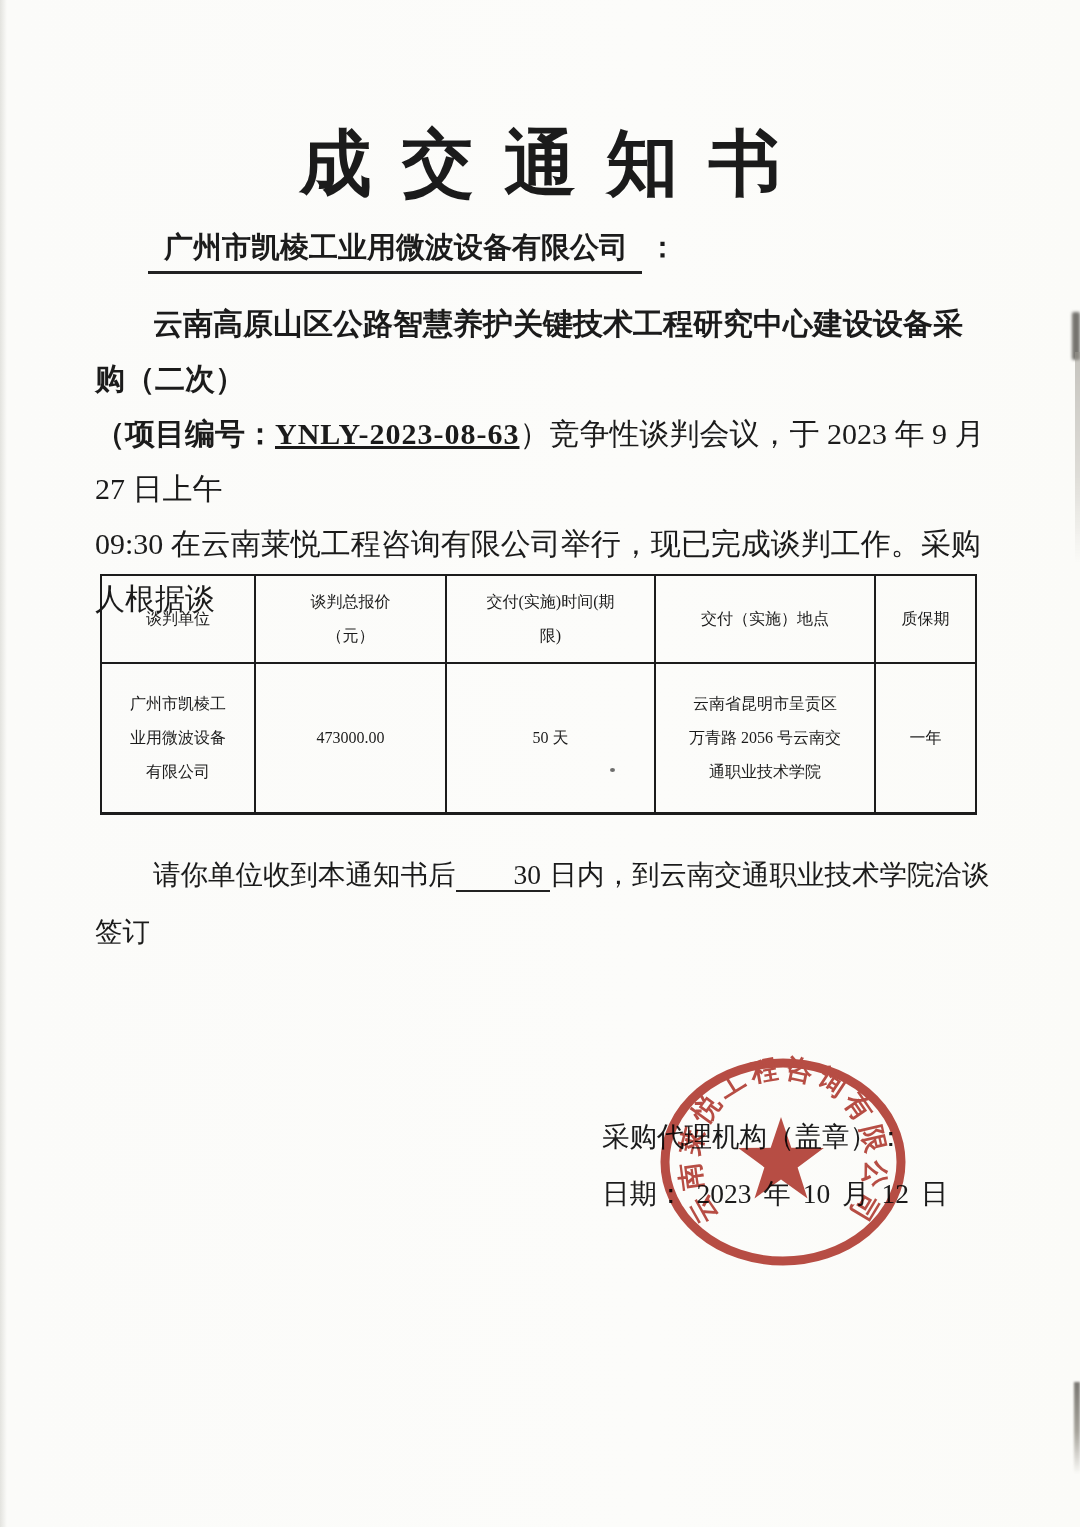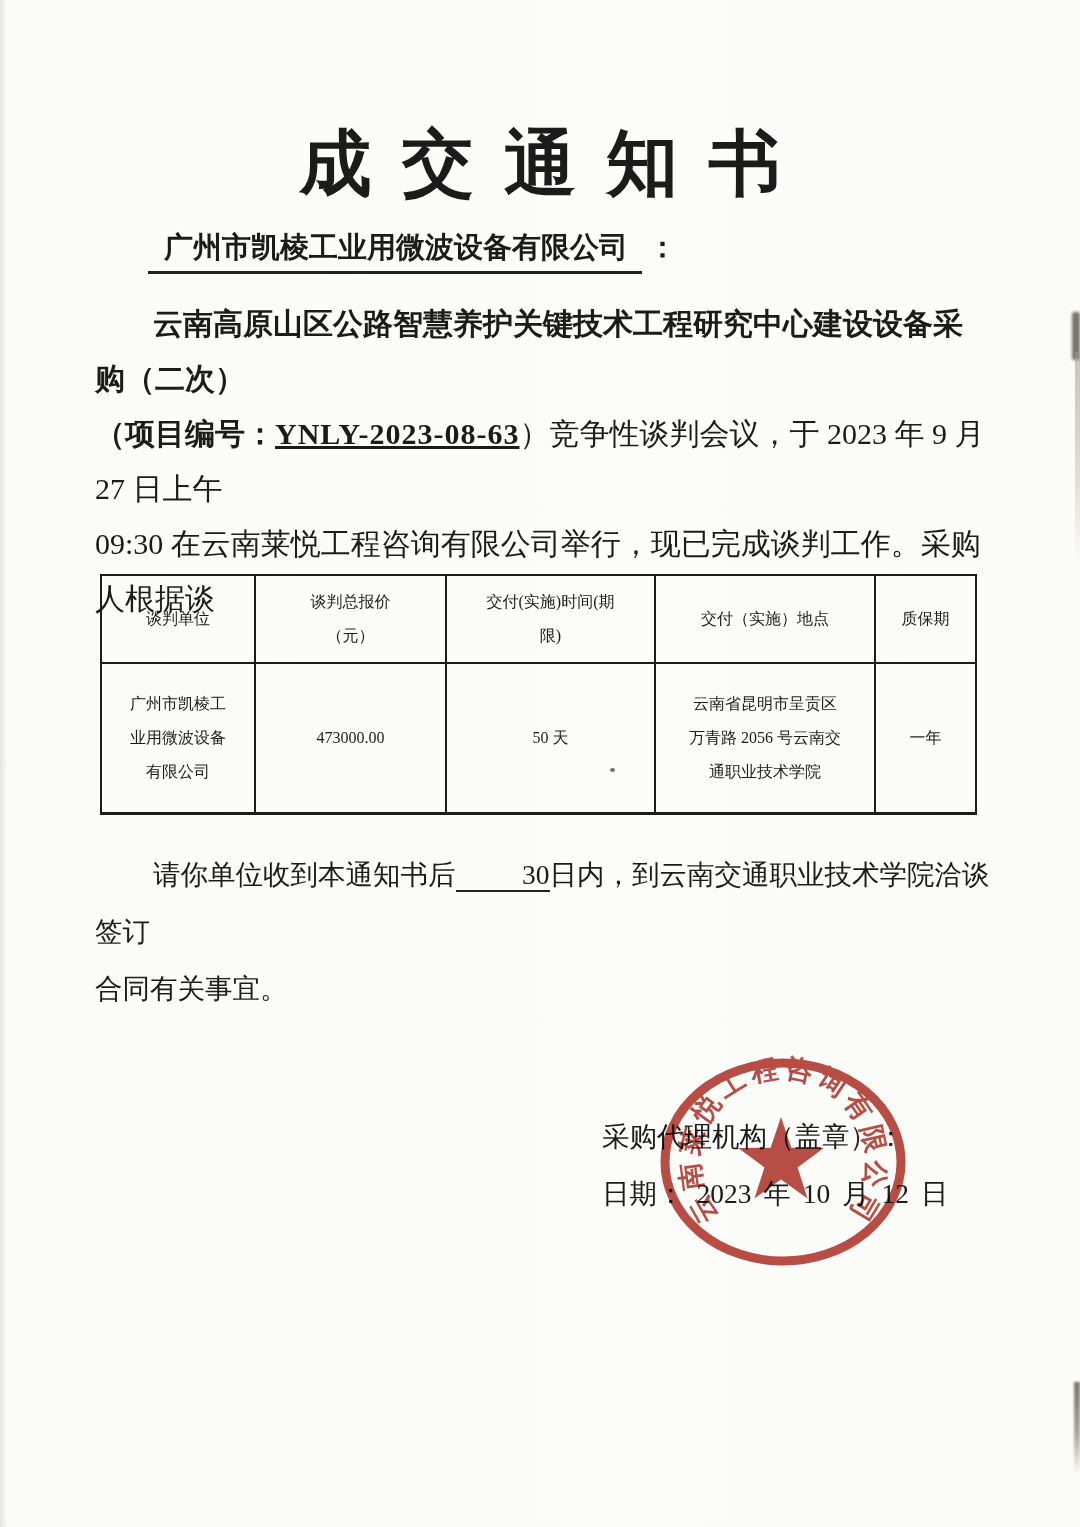--- a/index.html
+++ b/index.html
@@ -31,21 +31,21 @@
   table.award td,table.award th{
     border:2px solid #1c1c1c;text-align:center;vertical-align:middle;
     font-weight:normal;white-space:pre-line;padding:0 4px;
   }
   table.award tr.hdr{height:88px;}
   table.award tr.body{height:150px;}
   table.award tr.body td{border-bottom-width:3px;}
   .notice{position:absolute;left:95px;top:846px;width:895px;font-size:27.5px;line-height:57px;}
   .notice .l1{text-indent:58px;}
   .blank{
-    display:inline-block;min-width:94px;text-align:right;
+    display:inline-block;min-width:94px;text-align:left;
     border-bottom:2px solid #222;line-height:30px;vertical-align:baseline;
   }
   .footer{position:absolute;left:602px;top:1108px;font-size:27.5px;line-height:57px;word-spacing:5px;}
   .stamp{
     position:absolute;left:648px;top:1040px;width:272px;height:246px;
     mix-blend-mode:multiply;opacity:.9;
   }
   .artifact{position:absolute;pointer-events:none;}
   .art-edge-top{left:1072px;top:312px;width:8px;height:48px;background:#55534e;filter:blur(1.5px);opacity:.8;border-radius:2px;}
   .art-edge-mid{left:1075px;top:352px;width:5px;height:210px;background:linear-gradient(#9a978f,#c9c6bf 60%,transparent);opacity:.55;filter:blur(.7px);}
@@ -96,21 +96,20 @@
       <td>云南省昆明市呈贡区
 万青路 2056 号云南交
 通职业技术学院</td>
       <td>一年</td>
     </tr>
   </tbody>
     </table>
 
   <div class="notice">
     <div class="l1"><span>请你单位收到本通知书后</span><span class="blank">30</span><span>日内，到云南交通职业技术学院洽谈签订</span></div>
-    <div>合同有关事宜。</div>
   </div>
 
   <div class="footer">
     <div>采购代理机构（盖章）：</div>
     <div>日期： 2023 年 10 月 12 日</div>
   </div>
 
   <svg class="stamp" viewBox="648 1040 272 246" xmlns="http://www.w3.org/2000/svg">
     <ellipse cx="783" cy="1162" rx="118" ry="99" fill="none" stroke="#b23a30" stroke-width="9"></ellipse>
     <polygon fill="#b23a30" points="781,1117 791.3,1147.8 823.8,1148.1 797.6,1167.4 807.5,1198.4 781,1179.5 754.5,1198.4 764.4,1167.4 738.2,1148.1 770.7,1147.8"></polygon>

